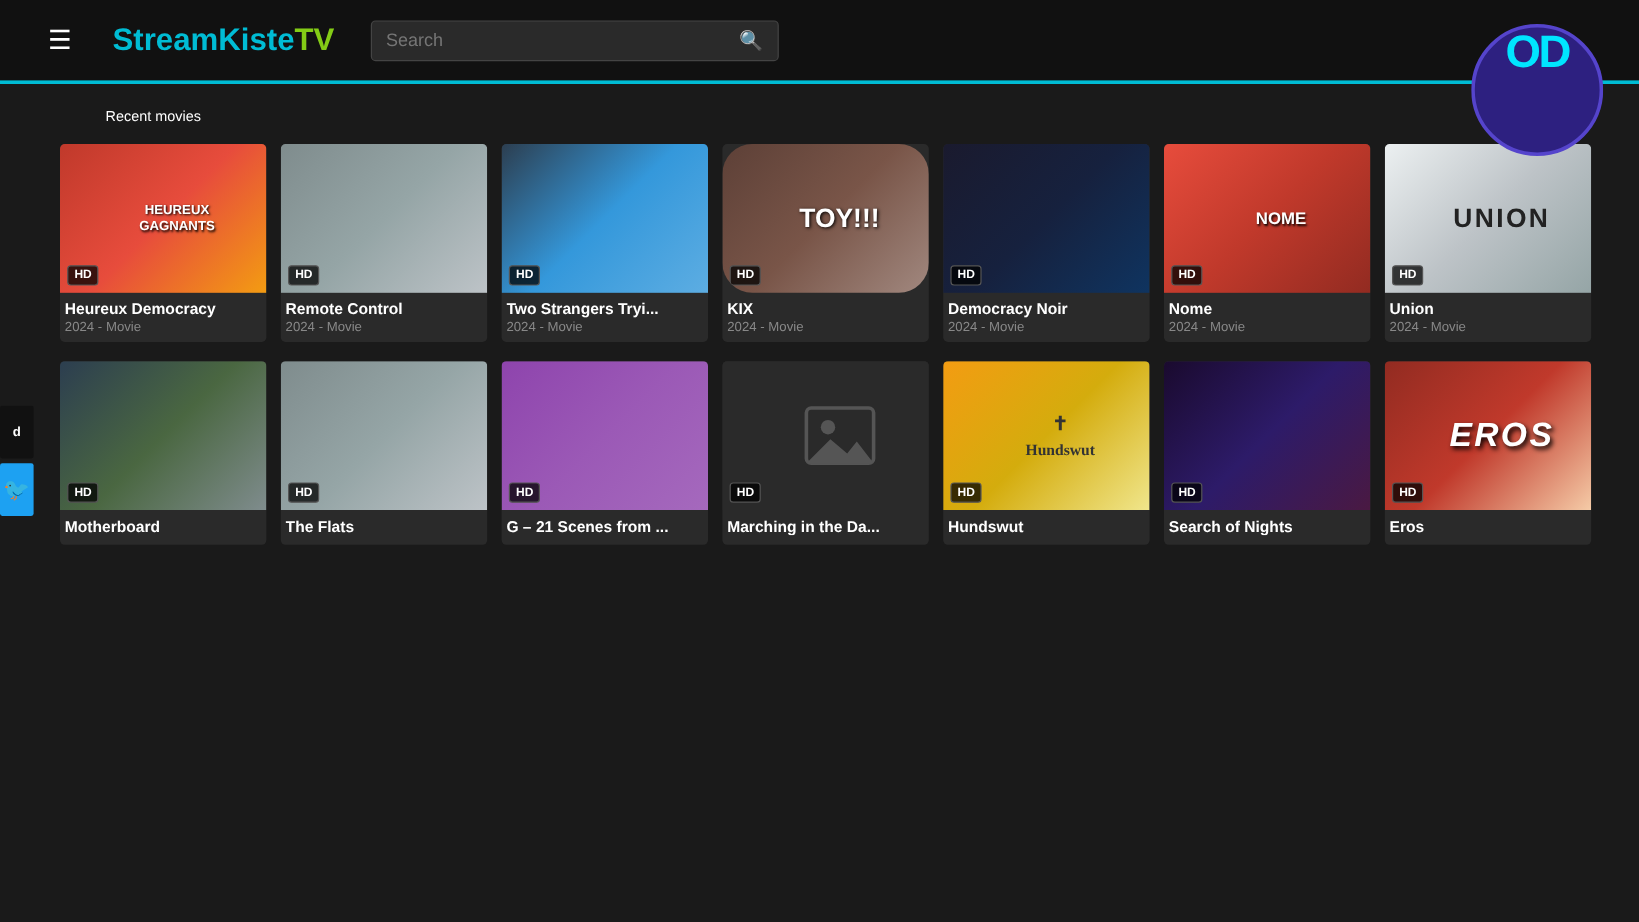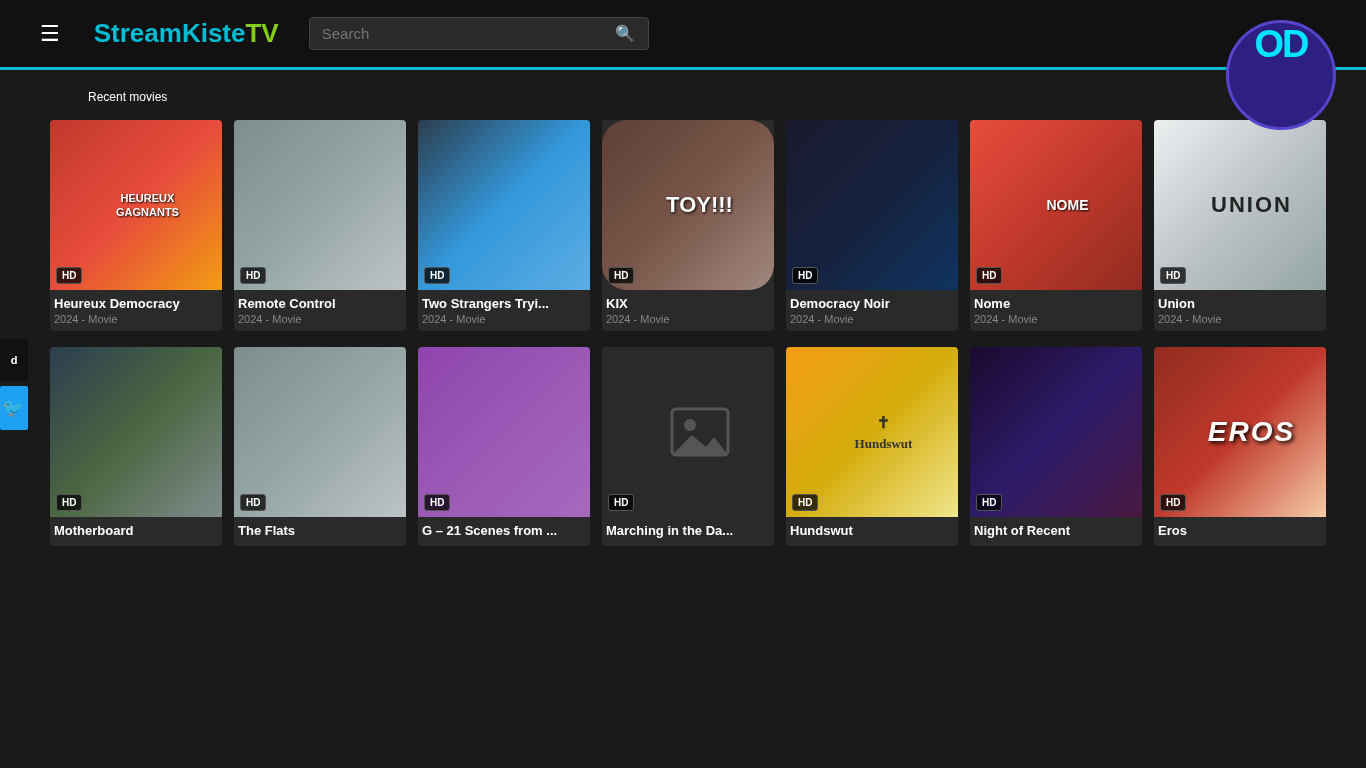--- a/index.html
+++ b/index.html
@@ -144,21 +144,21 @@
     .movie-card {
       position: relative;
       cursor: pointer;
       border-radius: 4px;
       overflow: hidden;
       background: #2a2a2a;
     }
 
     .movie-thumb {
       width: 100%;
-      height: 170px;
+      height: 124px;
       background: #333;
       display: flex;
       align-items: center;
       justify-content: center;
       position: relative;
       overflow: hidden;
       padding-left: 23px;
     }
 
     
@@ -379,21 +379,21 @@
         <div class="movie-title">Hundswut</div>
         <div class="movie-meta"></div>
       </div>
     </div>
 
     <div class="movie-card">
       <div class="movie-thumb card-night">
         <div class="hd-badge">HD</div>
       </div>
       <div class="movie-info">
-        <div class="movie-title">Night of Recent</div>
+        <div class="movie-title">Search of Nights</div>
         <div class="movie-meta"></div>
       </div>
     </div>
 
     <div class="movie-card">
       <div class="movie-thumb card-eros" style="display:flex; align-items:center; justify-content:center;">
         <div style="color:#fff; font-size:28px; font-weight:bold; font-style:italic; text-shadow:2px 2px 4px #000; letter-spacing:2px;">EROS</div>
         <div class="hd-badge">HD</div>
       </div>
       <div class="movie-info">

